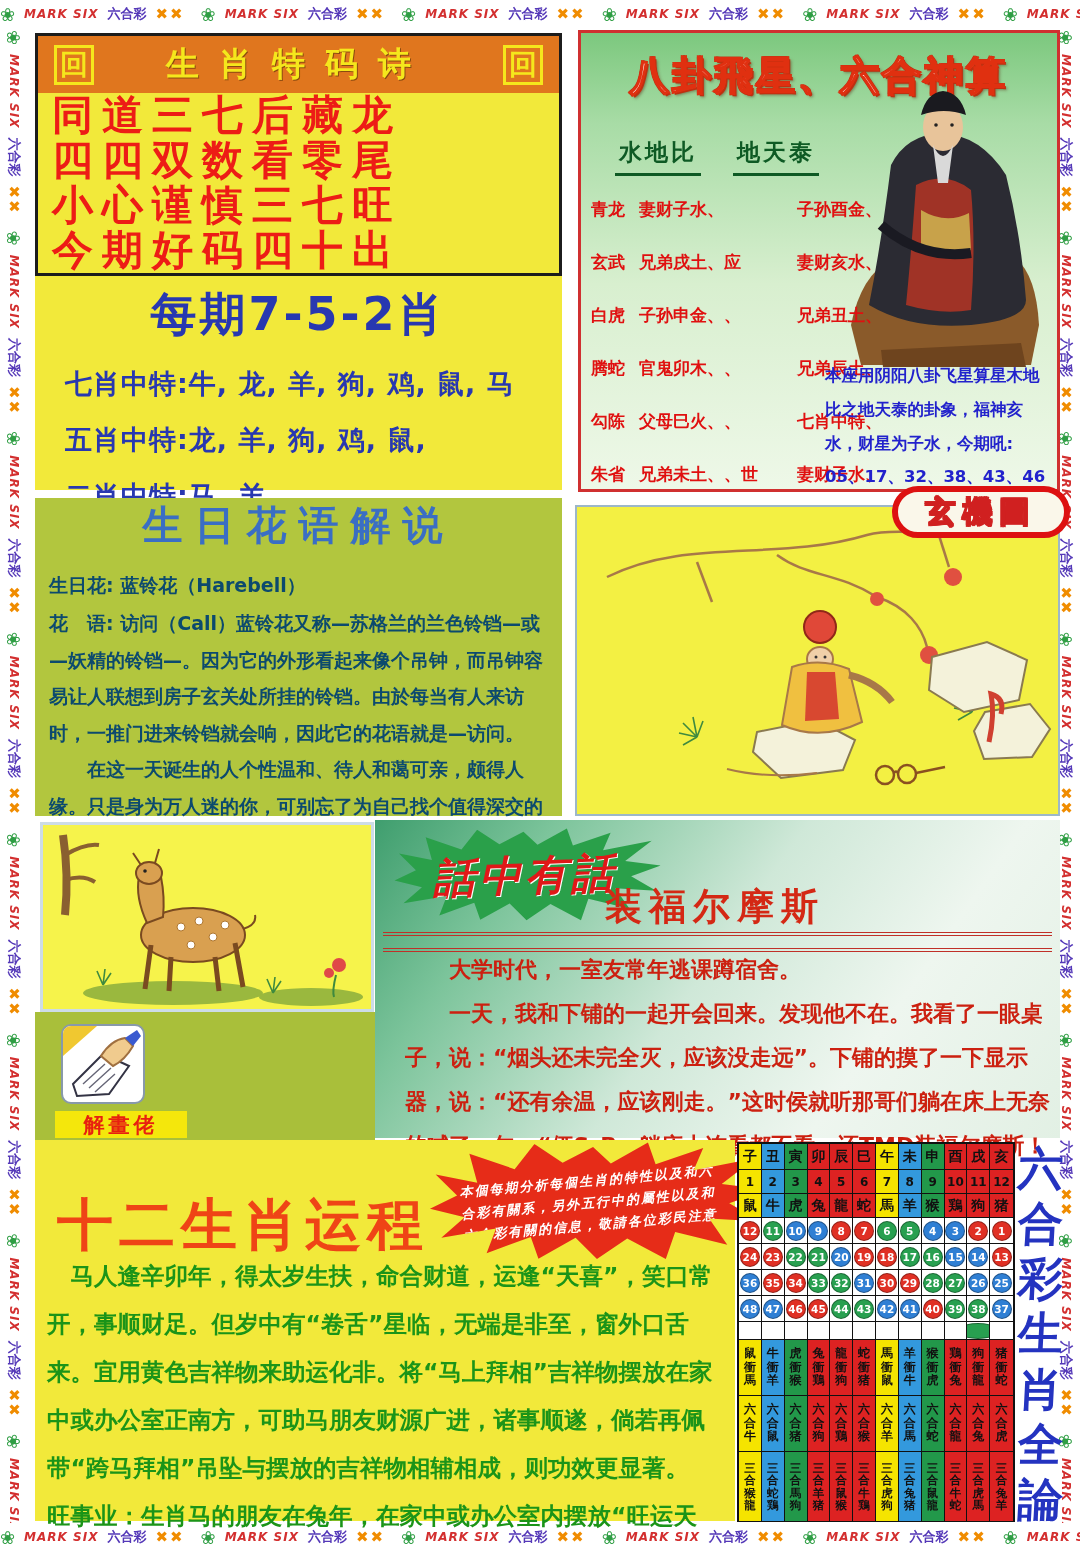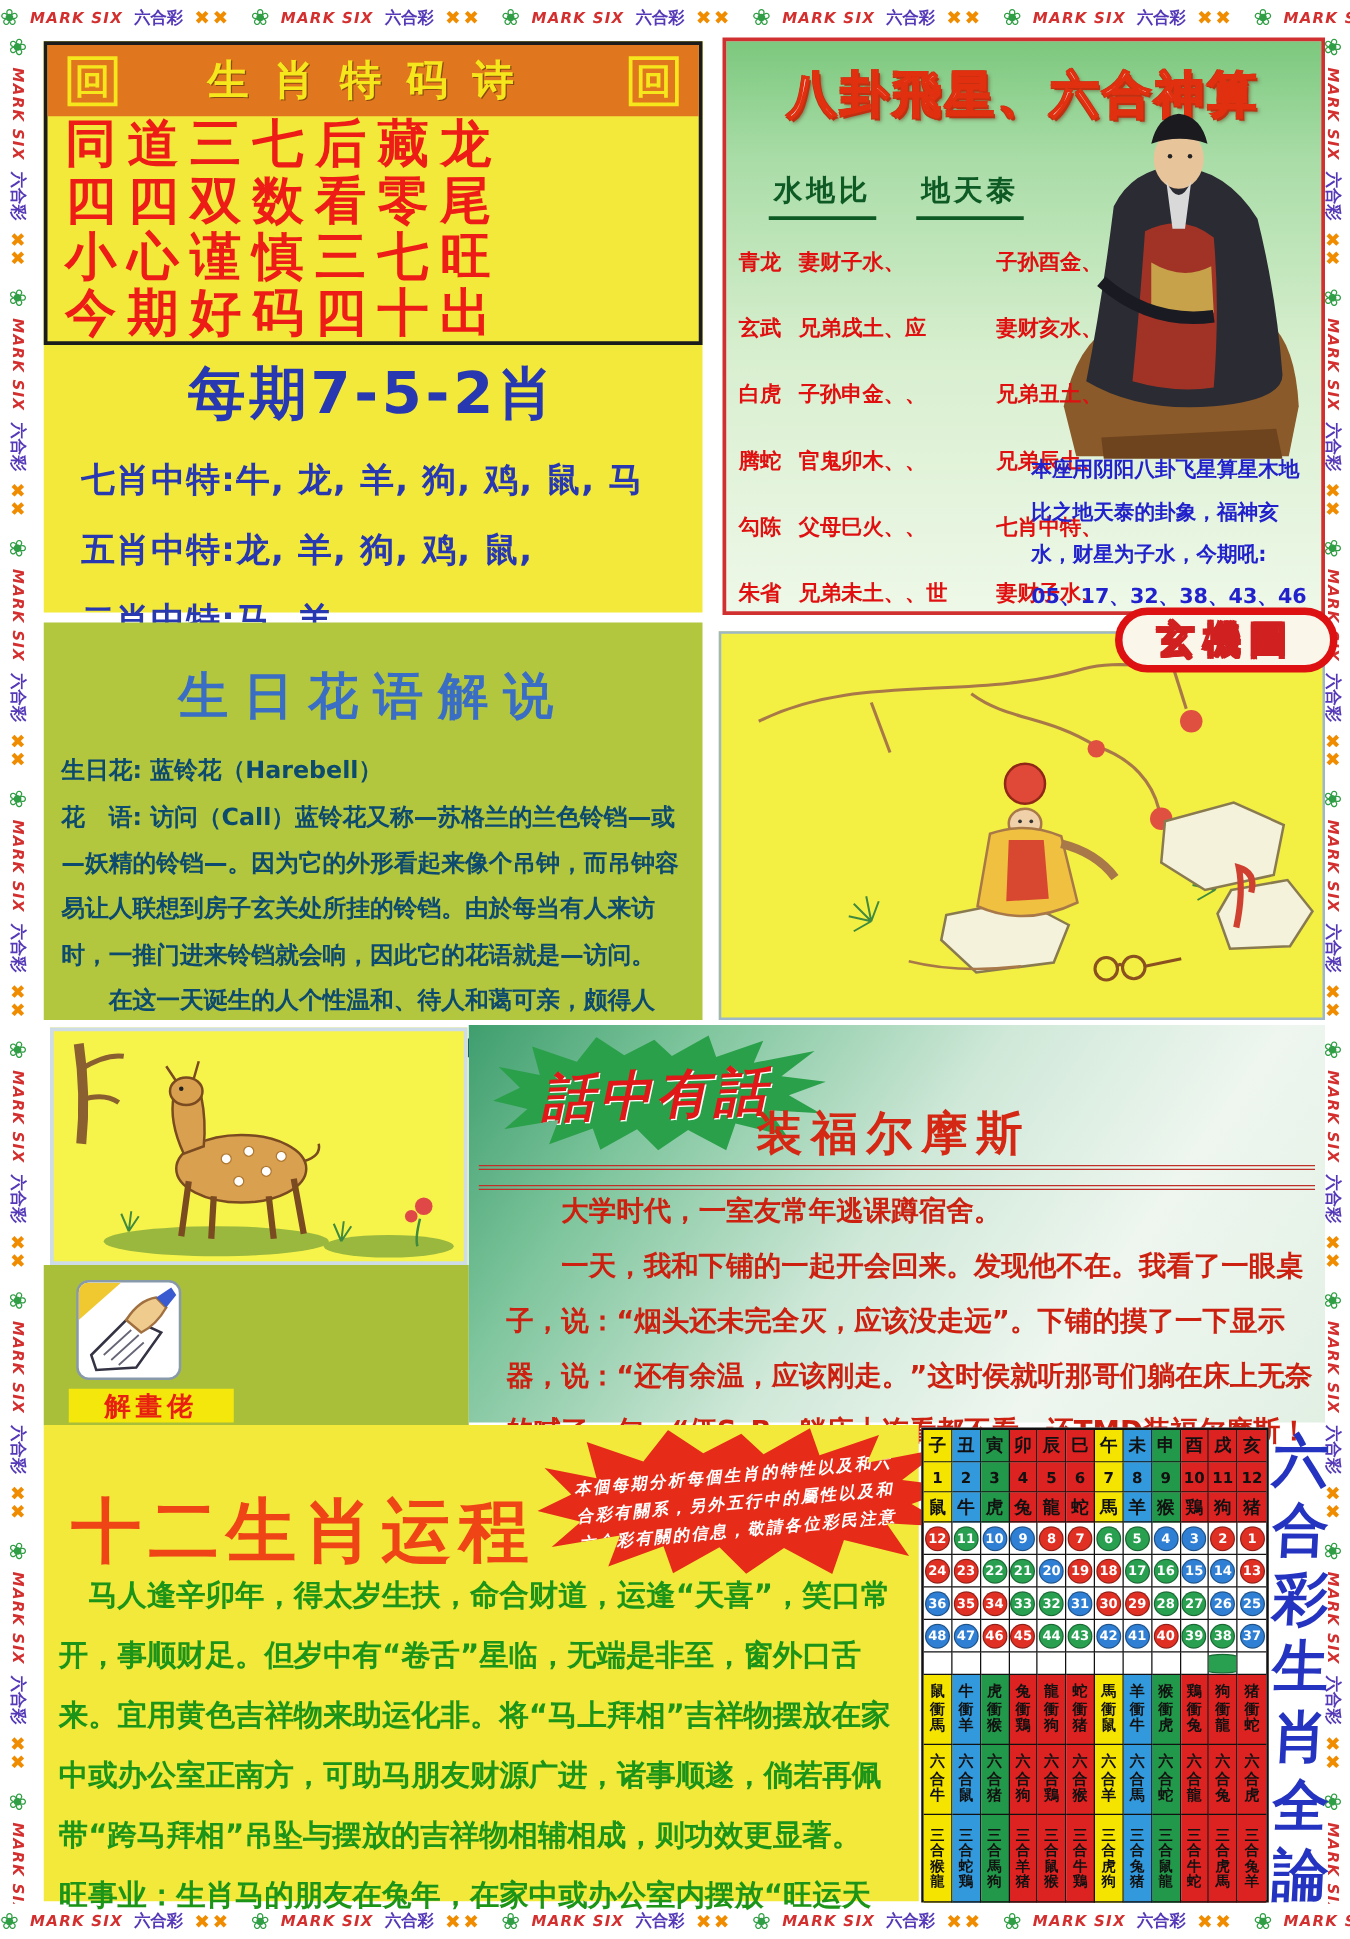--- a/index.html
+++ b/index.html
@@ -50,21 +50,21 @@
 
   
   #xuanji{position:absolute;left:892px;top:486px;width:178px;height:52px;border:6px solid #dd1111;border-radius:30px;
     background:#faf7ea;display:flex;align-items:center;justify-content:center;z-index:5;box-sizing:border-box;}
   .xuanji-text{color:#fff;font-size:30px;font-weight:900;letter-spacing:7px;
     -webkit-text-stroke:1.4px #d02020;
     text-shadow:1px 1px 0 #d02020,-1px -1px 0 #d02020,1px -1px 0 #d02020,-1px 1px 0 #d02020;}
 
   
   #birthday-box{position:absolute;left:35px;top:498px;width:527px;height:318px;background:#b2c63e;box-sizing:border-box;}
-  .bd-title{text-align:center;color:#3a6ec4;font-size:40px;font-weight:900;letter-spacing:12px;padding-top:31px;}
+  .bd-title{text-align:center;color:#3a6ec4;font-size:40px;font-weight:900;letter-spacing:12px;padding-top:0;}
   .bd-text{padding:14px 14px 0;color:#0c4a6e;font-weight:900;font-size:19px;line-height:1.92;}
   .bd-line1{margin-bottom:2px;}
   .bd-para2{text-indent:2em;}
 
   
   #pic-box{position:absolute;left:575px;top:505px;width:485px;height:311px;background:#f3f043;border:2px solid #9db7c8;box-sizing:border-box;}
 
   
   #deer-box{position:absolute;left:40px;top:822px;width:334px;height:190px;background:#f6f34b;border:3px solid #cddce6;box-sizing:border-box;}
   #olive-box{position:absolute;left:35px;top:1012px;width:340px;height:128px;background:#a9bf3a;}

